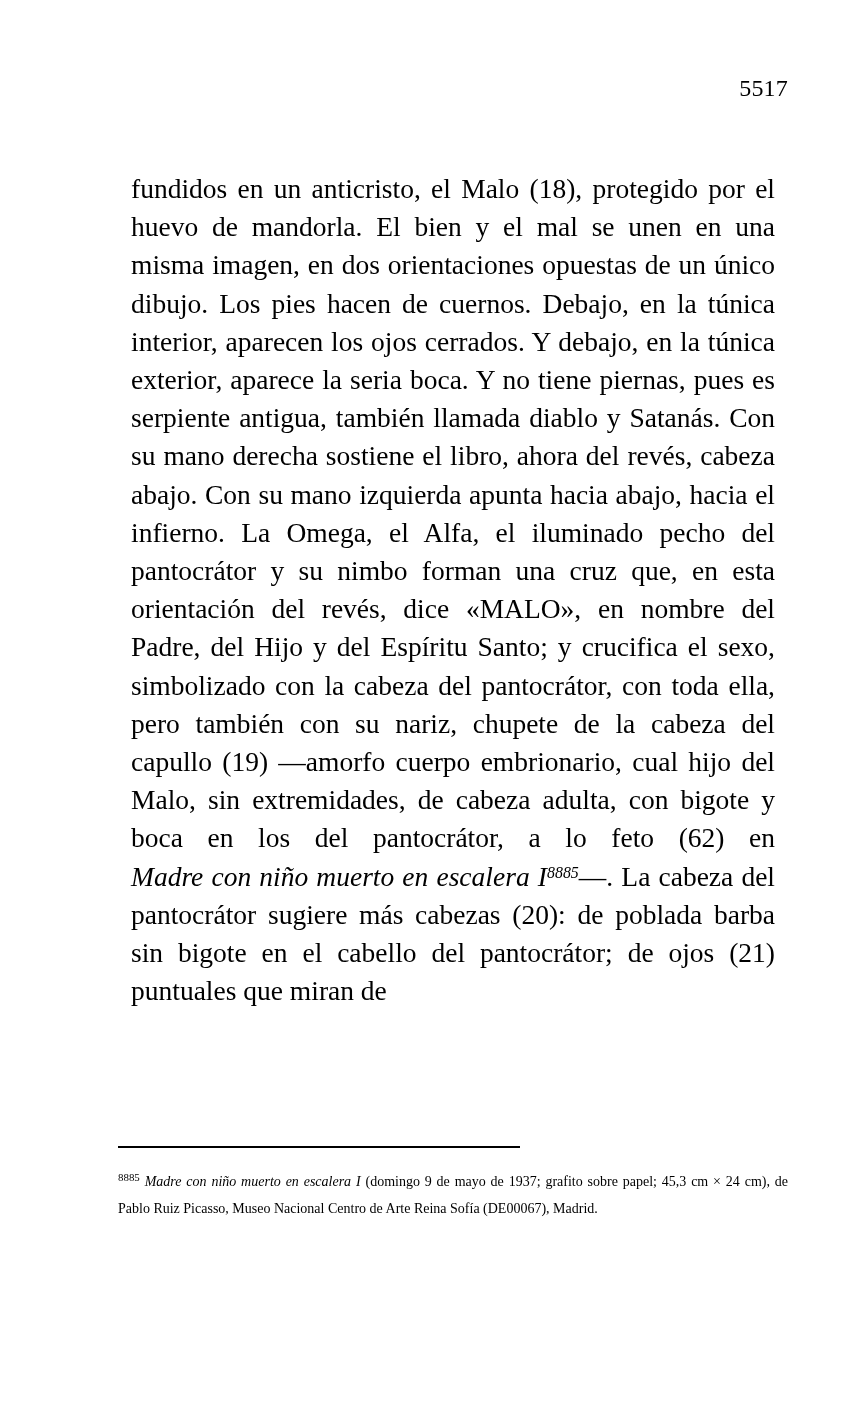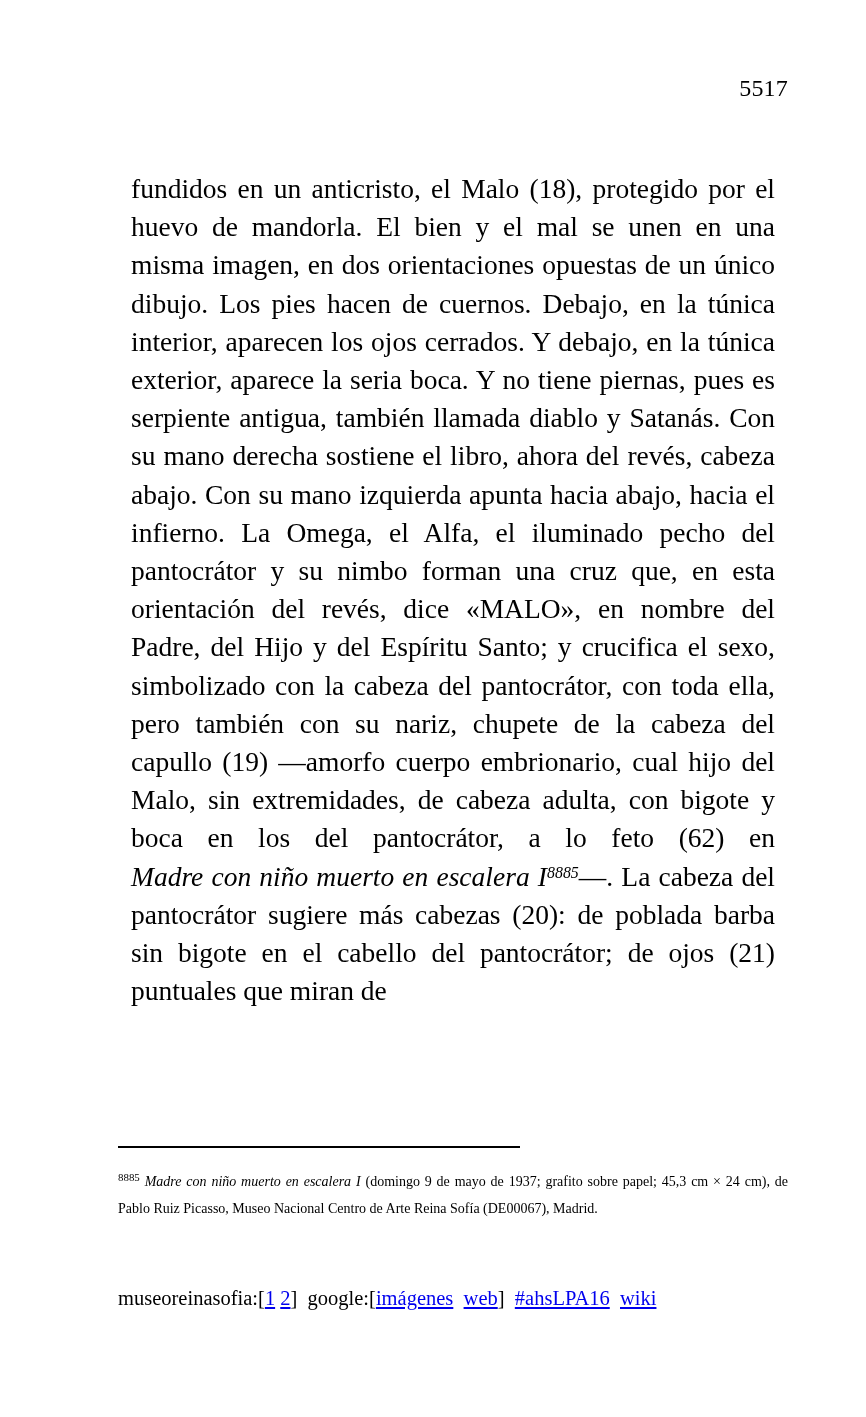--- a/index.html
+++ b/index.html
@@ -112,15 +112,14 @@
   <div class="body-block">
     <p><span>fundidos en un anticristo, el Malo (18), protegido por el huevo de mandorla. El bien y el mal se unen en una misma imagen, en dos orientaciones opuestas de un único dibujo. Los pies hacen de cuernos. Debajo, en la túnica interior, aparecen los ojos cerrados. Y debajo, en la túnica exterior, aparece la seria boca. Y no tiene piernas, pues es serpiente antigua, también llamada diablo y Satanás. Con su mano derecha sostiene el libro, ahora del revés, cabeza abajo. Con su mano izquierda apunta hacia abajo, hacia el infierno. La Omega, el Alfa, el iluminado pecho del pantocrátor y su nimbo forman una cruz que, en esta orientación del revés, dice «MALO», en nombre del Padre, del Hijo y del Espíritu Santo; y crucifica el sexo, simbolizado con la cabeza del pantocrátor, con toda ella, pero también con su nariz, chupete de la cabeza del capullo (19) —amorfo cuerpo embrionario, cual hijo del Malo, sin extremidades, de cabeza adulta, con bigote y boca en los del pantocrátor, a lo feto (62) en </span><span class="italic-title nb"><span>Madre con niño muerto en escalera I</span><sup>8885</sup></span><span>—. La cabeza del pantocrátor sugiere más cabezas (20): de poblada barba sin bigote en el cabello del pantocrátor; de ojos (21) puntuales que miran de</span></p>
   </div>
 
   <div class="fn-rule"></div>
 
   <div class="footnote">
     <p><span class="fn-marker">8885</span> <span class="fn-title">Madre con niño muerto en escalera I</span><span> (domingo 9 de mayo de 1937; grafito sobre papel; 45,3 cm × 24 cm), de Pablo Ruiz Picasso, Museo Nacional Centro de Arte Reina Sofía (DE00067), Madrid.</span></p>
   </div>
 
-  <div class="links-line"><span>museoreinasofia:[</span><a class="doclink" href="#">1</a><span> </span> <a class="doclink" href="#">2</a><span>]</span>&nbsp; <span>google:[</span><a class="doclink" href="#">imágenes</a>&nbsp; <a class="doclink" href="#">web</a><span>]</span>&nbsp; <a class="doclink" href="#">#ahsLPA16</a>&nbsp; <a class="doclink" href="#">wiki</a></div>
 
 </div>
 
 </body></html>

